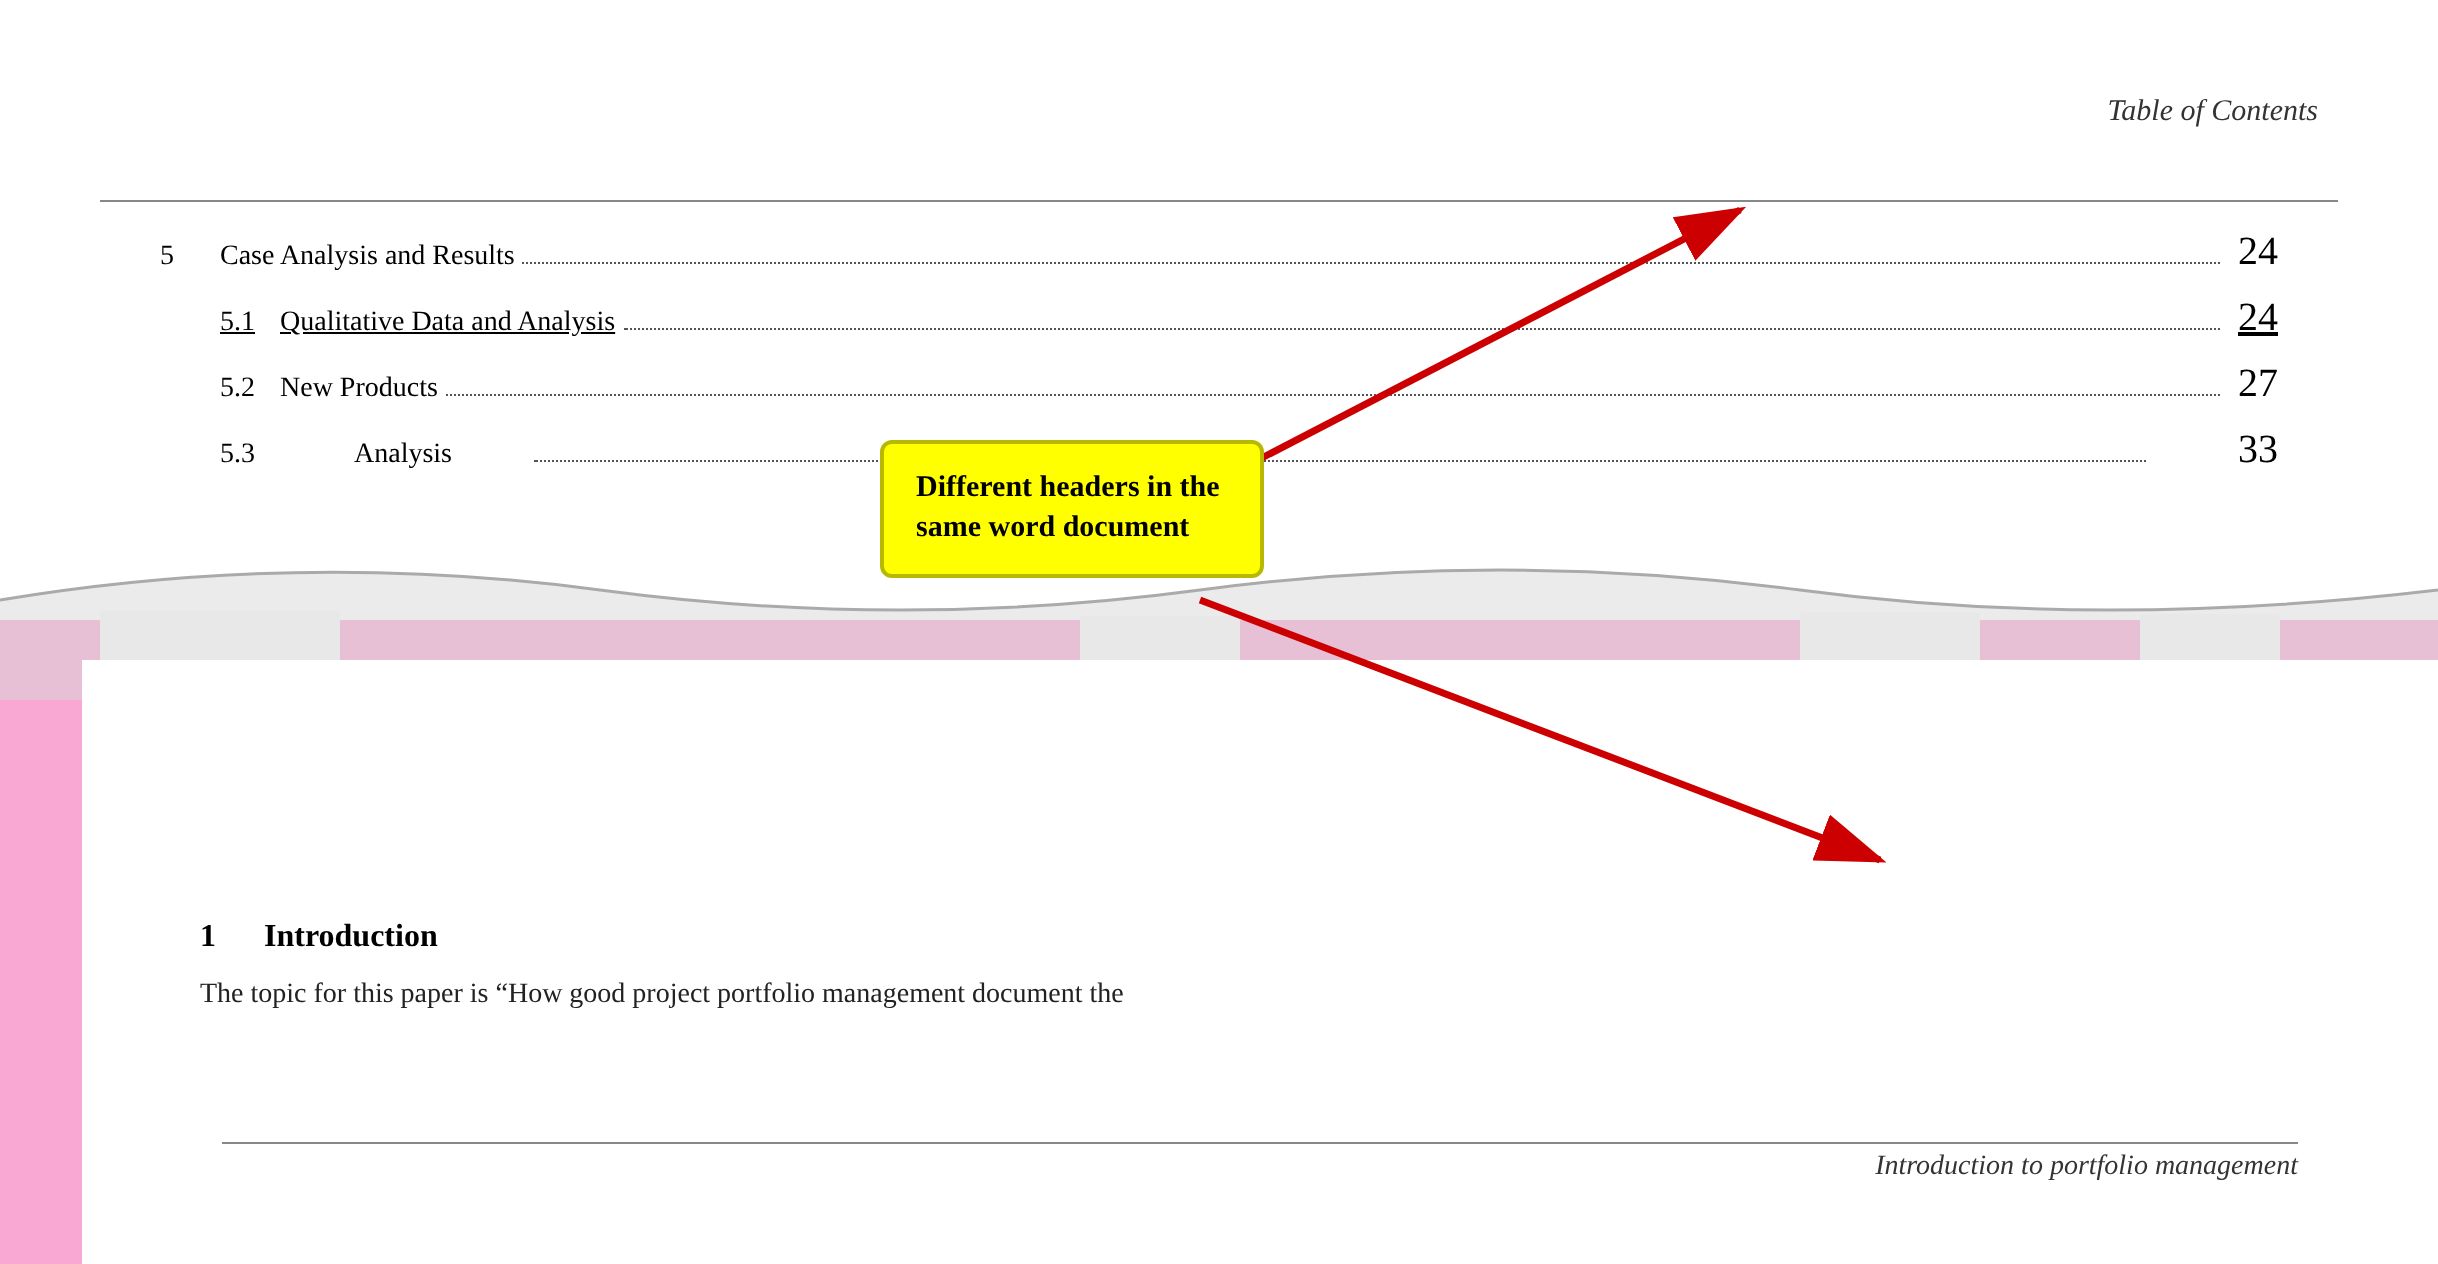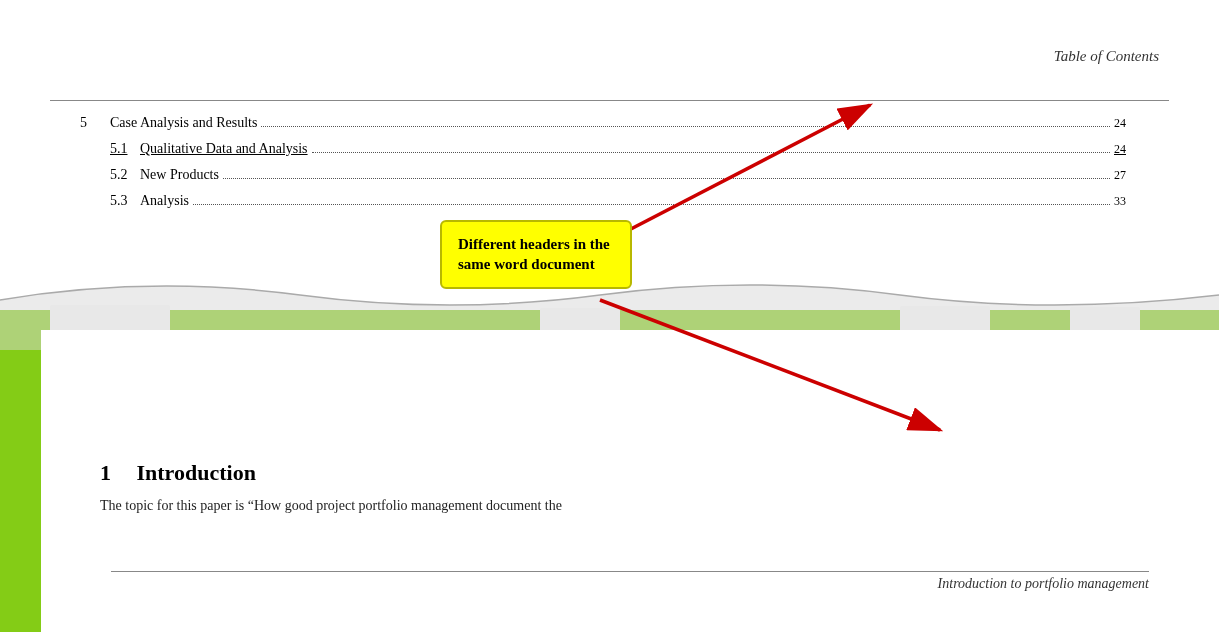--- a/index.html
+++ b/index.html
@@ -9,21 +9,21 @@
       width: 1219px;
       height: 632px;
       overflow: hidden;
       position: relative;
     }
 
     .page-container {
       width: 100%;
       height: 100%;
       position: relative;
-      background: #84cc16;
+      background: #f9a8d4;
     }
 
     
     .toc-section {
       position: absolute;
       top: 0;
       left: 0;
       right: 0;
       height: 310px;
       background: #fff;
@@ -72,22 +72,23 @@
     }
 
     .toc-dots {
       flex: 1;
       border-bottom: 1px dotted #555;
       margin: 0 4px;
       margin-bottom: 3px;
     }
 
     .toc-page {
-      font-size: 12px;
+      font-size: 20px;
       min-width: 25px;
+      text-align: right;
     }
 
     .toc-row-main .toc-title {
       font-size: 14px;
     }
 
     
     .wave-section {
       position: absolute;
       top: 270px;
@@ -133,21 +134,21 @@
 
     
     .intro-section {
       position: absolute;
       top: 460px;
       left: 100px;
       right: 80px;
     }
 
     .intro-heading {
-      font-size: 22px;
+      font-size: 16px;
       font-weight: bold;
       margin-bottom: 12px;
     }
 
     .intro-heading .heading-num {
       font-weight: bold;
       margin-right: 20px;
     }
 
     .intro-body {
@@ -220,21 +221,21 @@
         <span class="toc-page">24</span>
       </div>
 
       <div class="toc-row" style="padding-left:30px;">
         <span class="toc-num">5.2</span>
         <span class="toc-title">New Products</span>
         <span class="toc-dots"></span>
         <span class="toc-page">27</span>
       </div>
 
-      <div class="toc-row" style="padding-left:30px;">
+      <div class="toc-row" style="padding-left:30px;gap:37px;">
         <span class="toc-num">5.3</span>
         <span class="toc-title">Analysis</span>
         <span class="toc-dots"></span>
         <span class="toc-page">33</span>
       </div>
 
     </div>
   </div>
 
   <div class="wave-section">

